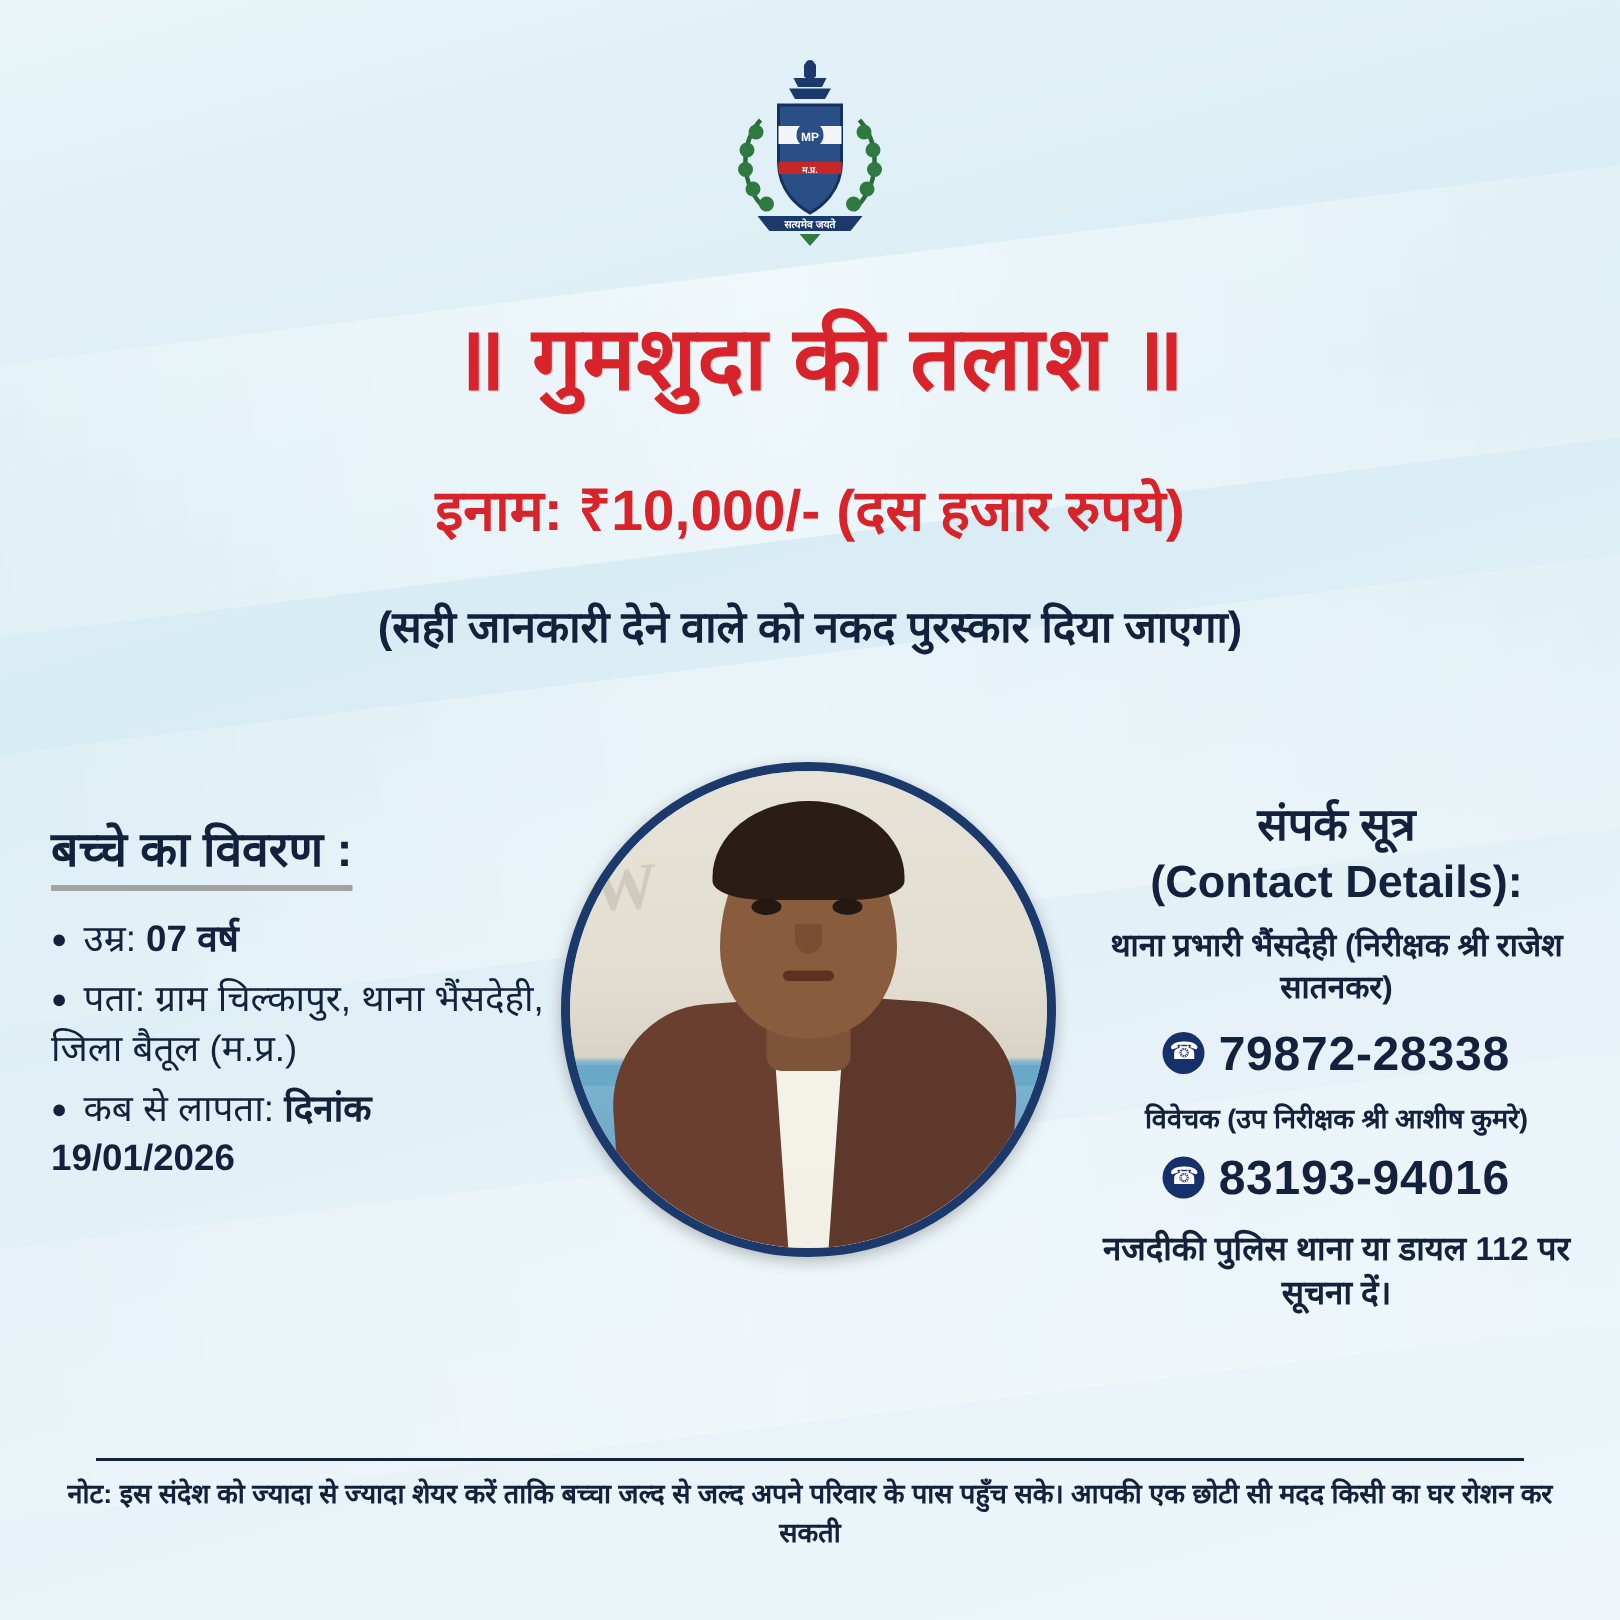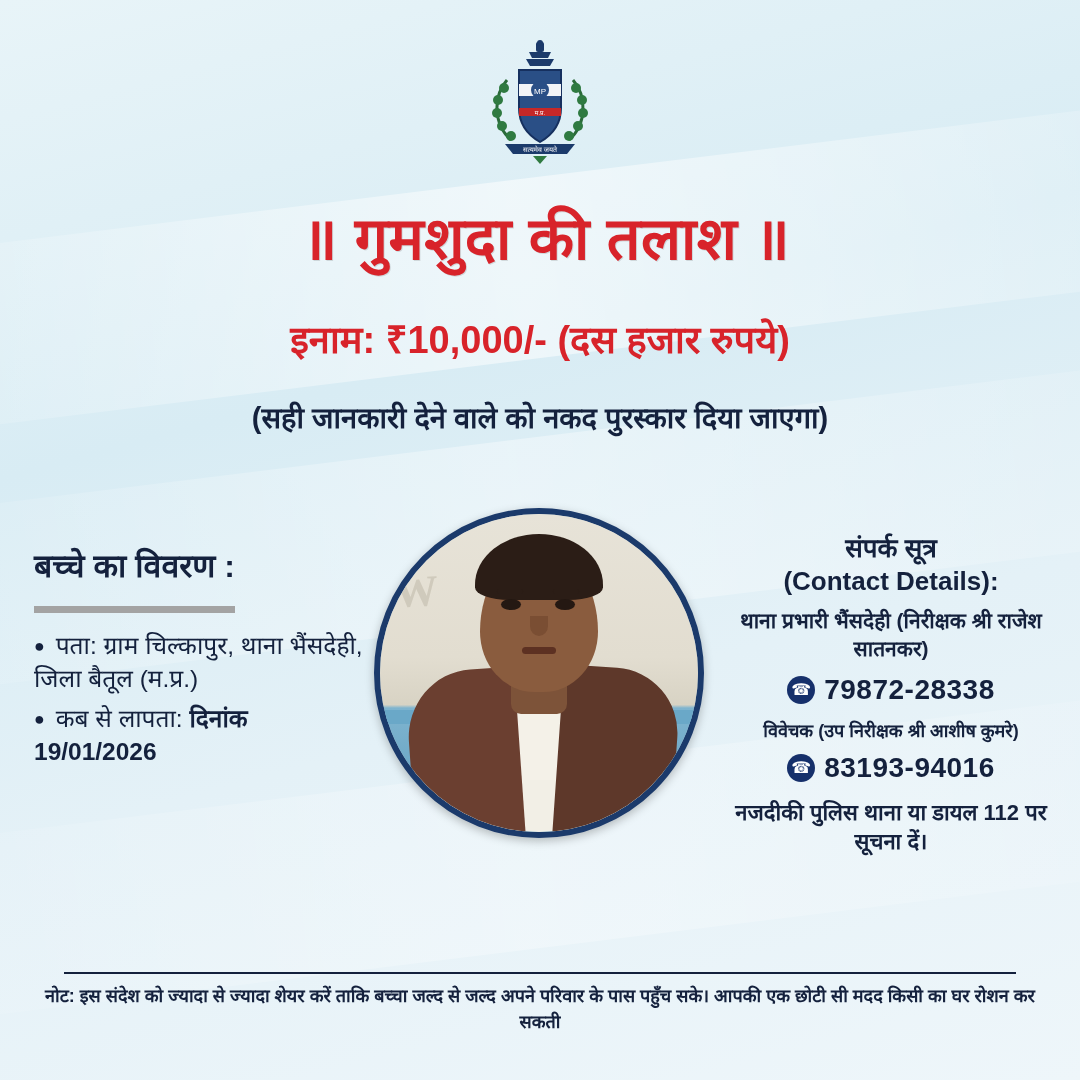--- a/index.html
+++ b/index.html
@@ -20,21 +20,21 @@
     pointer-events: none;
   }
   .s1 { top: 170px; }
   .s2 { top: 430px; opacity: .7; }
   .s3 { top: 760px; opacity: .55; }
 
   
   .emblem-wrap {
     position: absolute; top: 38px; left: 50%; transform: translateX(-50%);
     width: 130px; height: 130px;
-    display: flex; align-items: center; justify-content: center;
+    display: flex; align-items: center; justify-content: center; font-weight: bold;
   }
   .emblem { width: 126px; height: 126px; display:block; }
 
   
   .title {
     position: absolute; top: 196px; left: 0; width: 100%;
     text-align: center;
     color: #d8232a;
     font-size: 59px;
     font-weight: bold;
@@ -58,23 +58,23 @@
   }
 
   
   .details {
     position: absolute; top: 543px; left: 34px; width: 330px;
   }
   .details-head {
     color: #14213d;
     font-size: 32px;
     font-weight: bold;
-    border-bottom: 7px solid #a3a3a3;
+    border-bottom: 4px solid #a3a3a3;
     display: inline-block;
-    padding-bottom: 20px;
+    padding-bottom: 4px;
     margin-bottom: 16px;
   }
   .details ul { list-style: none; }
   .details li {
     color: #14213d;
     font-size: 24.5px;
     line-height: 1.35;
     margin-bottom: 7px;
     font-weight: 500;
     text-indent: 0;
@@ -188,35 +188,35 @@
     line-height: 1.35;
   }
 
   
   .contact {
     position: absolute; top: 532px; right: 30px; width: 318px;
     text-align: center;
     color: #14213d;
   }
   .contact-title {
-    font-size: 26px; font-weight: bold; line-height: 1.25;
+    font-size: 30px; font-weight: bold; line-height: 1.25;
   }
   .contact-line {
     font-size: 21px; font-weight: bold; line-height: 1.35; margin-top: 10px;
   }
   .phone-row {
     display: flex; align-items: center; justify-content: center;
     gap: 9px; margin-top: 10px;
   }
   .phone-ico {
     width: 28px; height: 28px; border-radius: 50%;
     background: #16306b; display: flex; align-items: center; justify-content: center;
     color: #fff; font-size: 16px; line-height: 1;
   }
-  .phone-num { font-size: 28px; font-weight: bold; color: #14213d; letter-spacing: .5px; }
+  .phone-num { font-size: 32px; font-weight: bold; color: #14213d; letter-spacing: .5px; }
   .contact-sub {
     font-size: 18px; font-weight: bold; margin-top: 12px;
   }
   .contact-tail {
     font-size: 22px; font-weight: bold; line-height: 1.35; margin-top: 14px;
   }
 
   
   .divider {
     position: absolute; top: 972px; left: 64px; width: 952px;
@@ -278,20 +278,25 @@
   </svg>
 </div>
 
 <div class="title">॥ गुमशुदा की तलाश ॥</div>
 <div class="reward">इनाम: ₹10,000/- (दस हजार रुपये)</div>
 <div class="reward-note">(सही जानकारी देने वाले को नकद पुरस्कार दिया जाएगा)</div>
 
 <div class="details">
   <div class="details-head">बच्चे का विवरण :</div>
   <ul>
+    <li>
+      <span class="bullet">●</span>
+      <span>उम्र:</span>
+      <span class="b">07 वर्ष</span>
+    </li>
     <li>
       <span class="bullet">●</span>
       <span>पता:</span>
       <span>ग्राम चिल्कापुर, थाना भैंसदेही, जिला बैतूल (म.प्र.)</span>
     </li>
     <li>
       <span class="bullet">●</span>
       <span>कब से लापता:</span>
       <span class="b">दिनांक 19/01/2026</span>
     </li>

